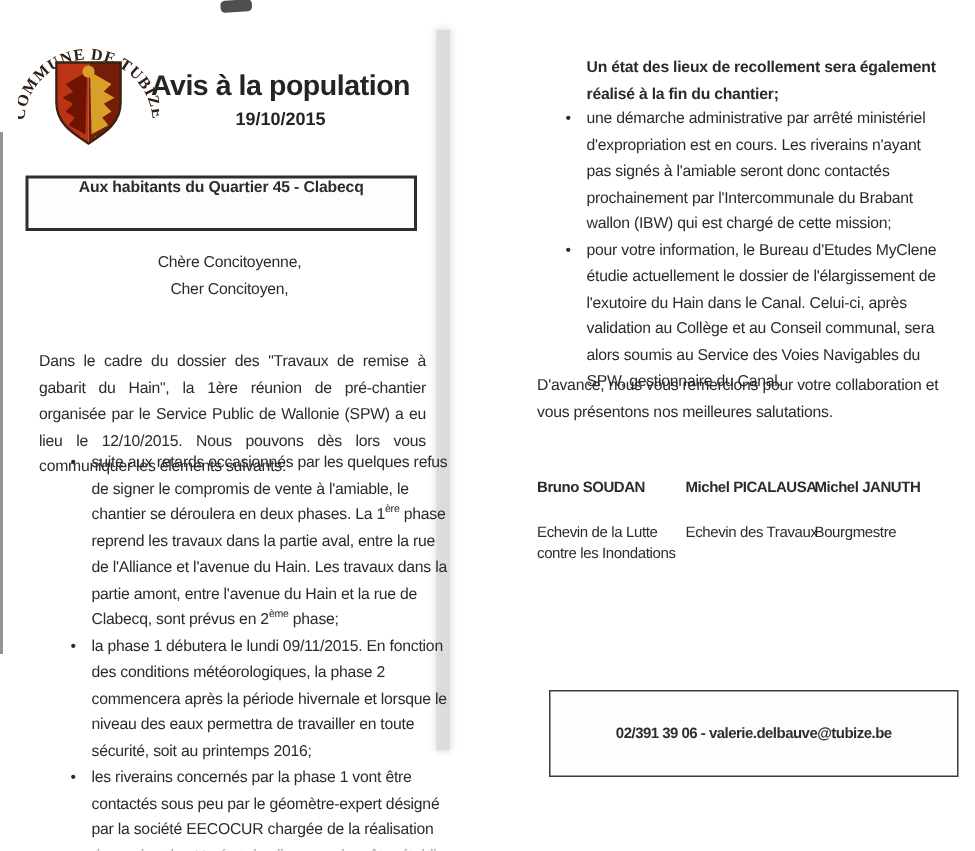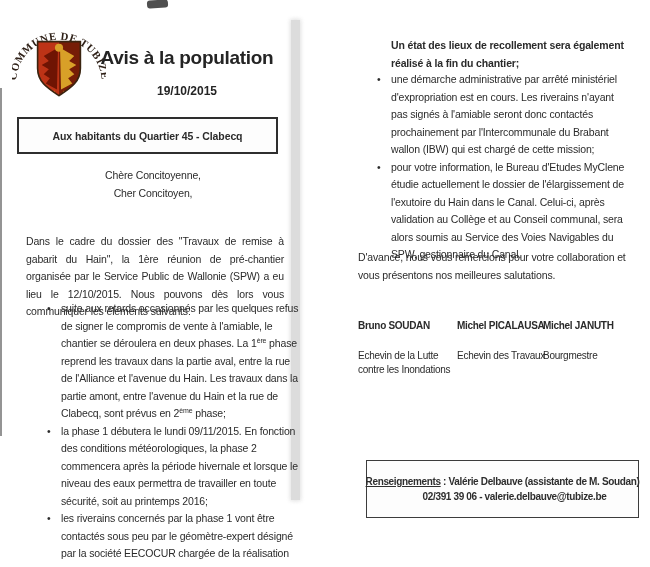--- a/index.html
+++ b/index.html
@@ -8,24 +8,24 @@
     font-family:"Liberation Sans", sans-serif;color:#2b2b2b;
   }
   
   .scan-smudge{position:absolute;left:147px;top:0;width:21px;height:8px;background:#303030;border-radius:3px;transform:rotate(-4deg);opacity:.85;}
   .left-edge-strip{position:absolute;left:0;top:88px;width:2px;height:348px;background:#5a5a5a;opacity:.65;}
   .page-divider{position:absolute;left:291px;top:20px;width:9px;height:480px;background:#d9d9d9;box-shadow:0 0 4px 1px #dedede;opacity:.9;}
   
   .logo{position:absolute;left:12px;top:5px;width:94px;height:110px;filter:blur(.3px);}
   .title-block{position:absolute;left:92px;top:47px;width:190px;text-align:center;}
   .doc-title{font-size:19px;font-weight:bold;letter-spacing:-.3px;color:#242424;}
-  .doc-date{font-size:12px;font-weight:bold;margin-top:15px;color:#242424;}
+  .doc-date{font-size:12px;font-weight:bold;margin-top:3px;color:#242424;}
   .banner-box{
     position:absolute;left:17px;top:117px;width:257px;height:33px;
-    border:2px solid #2e2e2e;display:flex;align-items:center;justify-content:center;
+    border:2px solid #2e2e2e;display:flex;justify-content:center;
     font-size:10.5px;font-weight:bold;letter-spacing:-.1px;background:#fdfdfd;
   }
   .bodytext{font-size:10.5px;line-height:17.5px;letter-spacing:-.15px;color:#2b2b2b;}
   .greeting{position:absolute;left:43px;top:167px;width:220px;white-space:pre-line;text-align:center;}
   .intro{position:absolute;left:26px;top:214px;width:258px;text-align:justify;text-justify:inter-word;margin-top:19px;}
   .bullets-left{position:absolute;left:47px;top:300px;width:253px;}
   .bullets-right{position:absolute;left:377px;top:71px;width:250px;}
   .bullet-item{position:relative;padding-left:14px;}
   .bullet-item .dot{position:absolute;left:0;top:0;}
   sup{font-size:7px;line-height:0;}
@@ -140,18 +140,17 @@
         <div class="sig-name">Michel PICALAUSA</div>
         <div class="sig-title">Echevin des Travaux</div>
       </div>
       <div class="sig-col c3">
         <div class="sig-name">Michel JANUTH</div>
         <div class="sig-title">Bourgmestre</div>
       </div>
     </div>
 
     <div class="contact-box">
-      <div class="contact-line"><span class="u">Renseignements</span><span> : Valérie Delbauve (assistante de M. Soudan)</span></div>
       <div class="contact-line">02/391 39 06 - valerie.delbauve@tubize.be</div>
     </div>
   </div>
 
 </div>
 
 </body></html>

